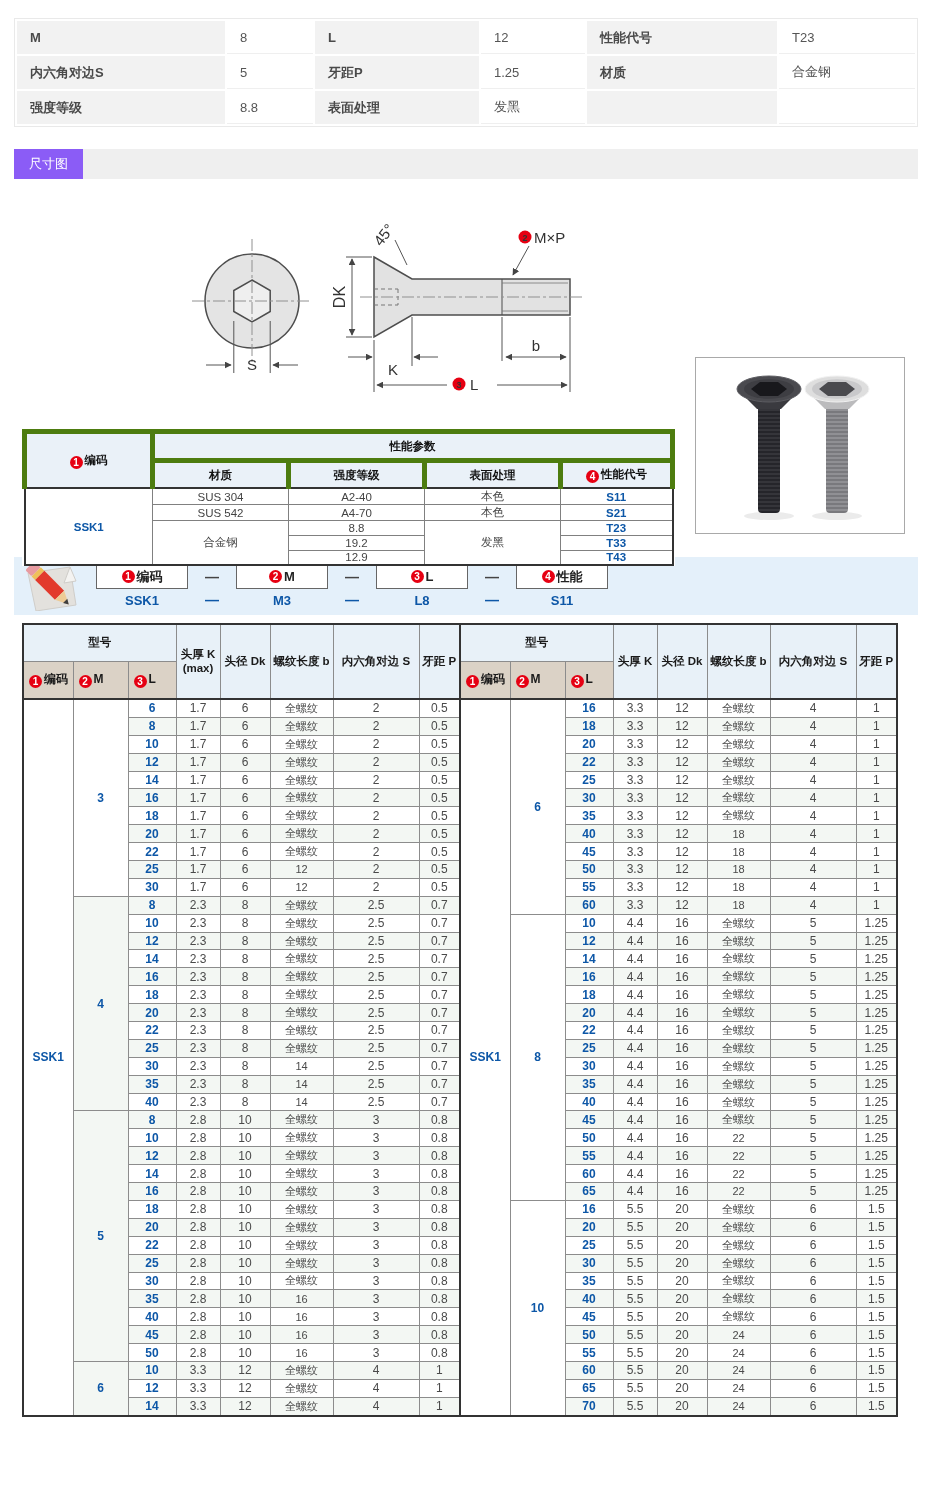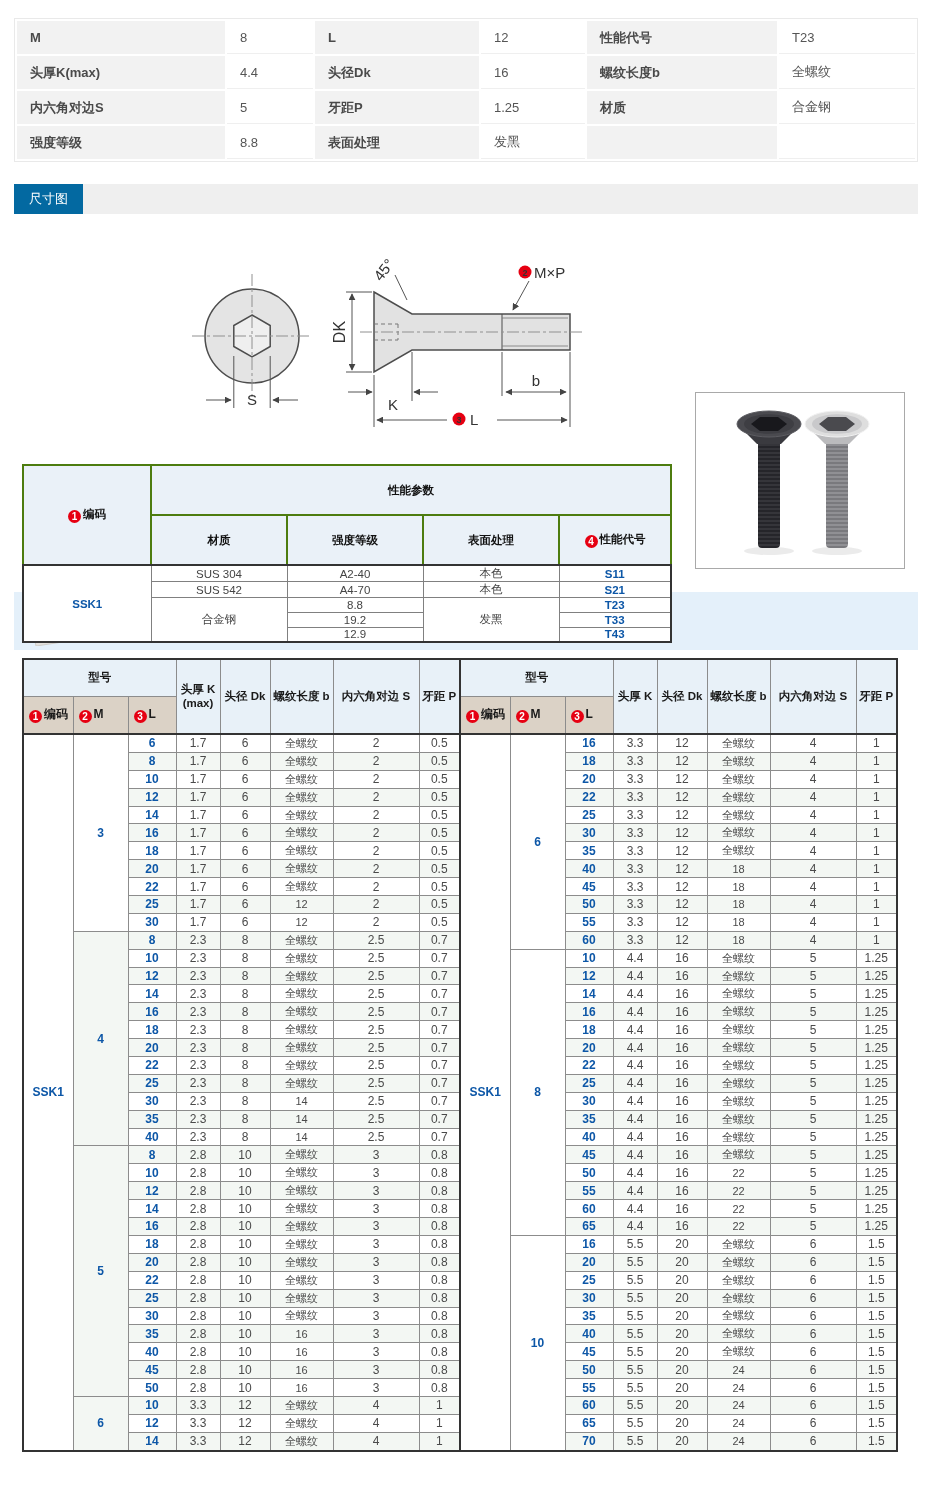--- a/index.html
+++ b/index.html
@@ -12,31 +12,31 @@
   .spec-wrap{margin-top:18px;border:1px solid #e9e9e9;width:904px;box-sizing:border-box;background:#fff;}
   .spec{width:100%;border-collapse:separate;border-spacing:2px;}
   .spec td{height:33px;font-size:13px;padding:0 13px;box-sizing:border-box;vertical-align:middle;}
   .spec td.lab{background:#f2f2f2;font-weight:bold;color:#4a4a4a;}
   .spec td.val{background:#fff;color:#555;border-bottom:1px solid #efefef;}
   .spec col.c0{width:208px}.spec col.c1{width:86px}.spec col.c2{width:164px}
   .spec col.c3{width:104px}.spec col.c4{width:190px}
 
   
   .tab-bar{margin-top:22px;height:30px;background:#efefef;display:flex;}
-  .tab{background:#0369a1;color:#fff;font-size:13px;padding:10px 15px;display:flex;align-items:center;}
+  .tab{background:#8b5cf6;color:#fff;font-size:13px;padding:10px 15px;display:flex;align-items:center;}
 
   
   .diagram-section{position:relative;height:372px;}
   .drawing{position:absolute;left:128px;top:30px;}
   svg text{font-family:"Liberation Sans","DejaVu Sans",sans-serif;fill:#333;}
   .photo-box{position:absolute;left:681px;top:178px;width:210px;height:177px;border:1px solid #a9a9a9;background:#fff;display:flex;align-items:center;justify-content:center;box-sizing:border-box;}
 
   
   .perf{position:absolute;left:8px;top:250px;border-collapse:collapse;border:2px solid #333;font-size:11.5px;background:#fff;}
-  .perf th{background:#eaf1f8;font-weight:bold;height:16px;border:2px solid #4d7c0f;color:#111;padding:16px 4px;}
+  .perf th{background:#eaf1f8;font-weight:bold;height:16px;border:5px solid #4d7c0f;color:#111;padding:4px 4px;}
   .perf thead th[rowspan]{border-bottom:2px solid #333;}
   .perf thead tr:last-child th{border-bottom:2px solid #333;}
   .perf td{border:1px solid #808080;text-align:center;height:13.8px;color:#444;padding:0;}
   .perf .code{color:#0d57a7;font-weight:bold;}
 
   
   .badge{display:inline-block;width:13px;height:13px;border-radius:50%;background:#e60012;color:#fff;font-size:10px;font-weight:bold;line-height:13px;text-align:center;margin-right:2px;vertical-align:-2px;}
 
   
   .order-strip{margin-top:6px;background:#e4f0fa;height:58px;display:flex;align-items:center;padding:0 6px;box-sizing:border-box;}
@@ -77,28 +77,20 @@
           <col class="c5">
       </colgroup>
       <tbody>
           <tr>
             <td class="lab">M</td>
             <td class="val">8</td>
             <td class="lab">L</td>
             <td class="val">12</td>
             <td class="lab">性能代号</td>
             <td class="val">T23</td>
-          </tr>
-          <tr>
-            <td class="lab">头厚K(max)</td>
-            <td class="val">4.4</td>
-            <td class="lab">头径Dk</td>
-            <td class="val">16</td>
-            <td class="lab">螺纹长度b</td>
-            <td class="val">全螺纹</td>
           </tr>
           <tr>
             <td class="lab">内六角对边S</td>
             <td class="val">5</td>
             <td class="lab">牙距P</td>
             <td class="val">1.25</td>
             <td class="lab">材质</td>
             <td class="val">合金钢</td>
           </tr>
           <tr>

